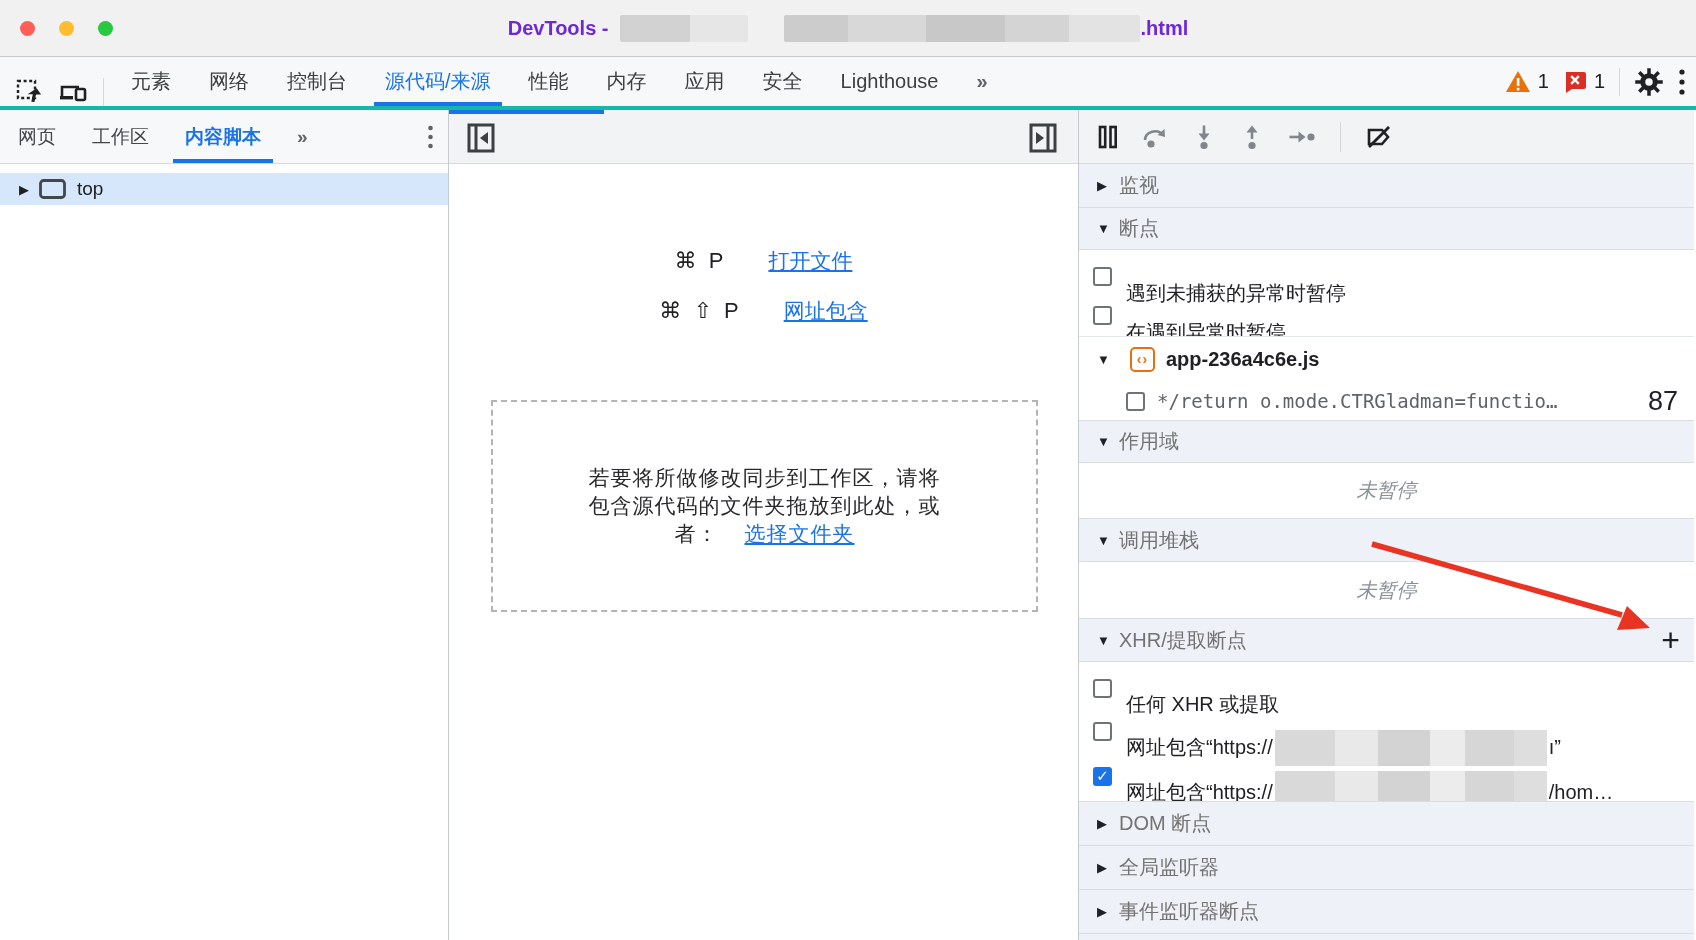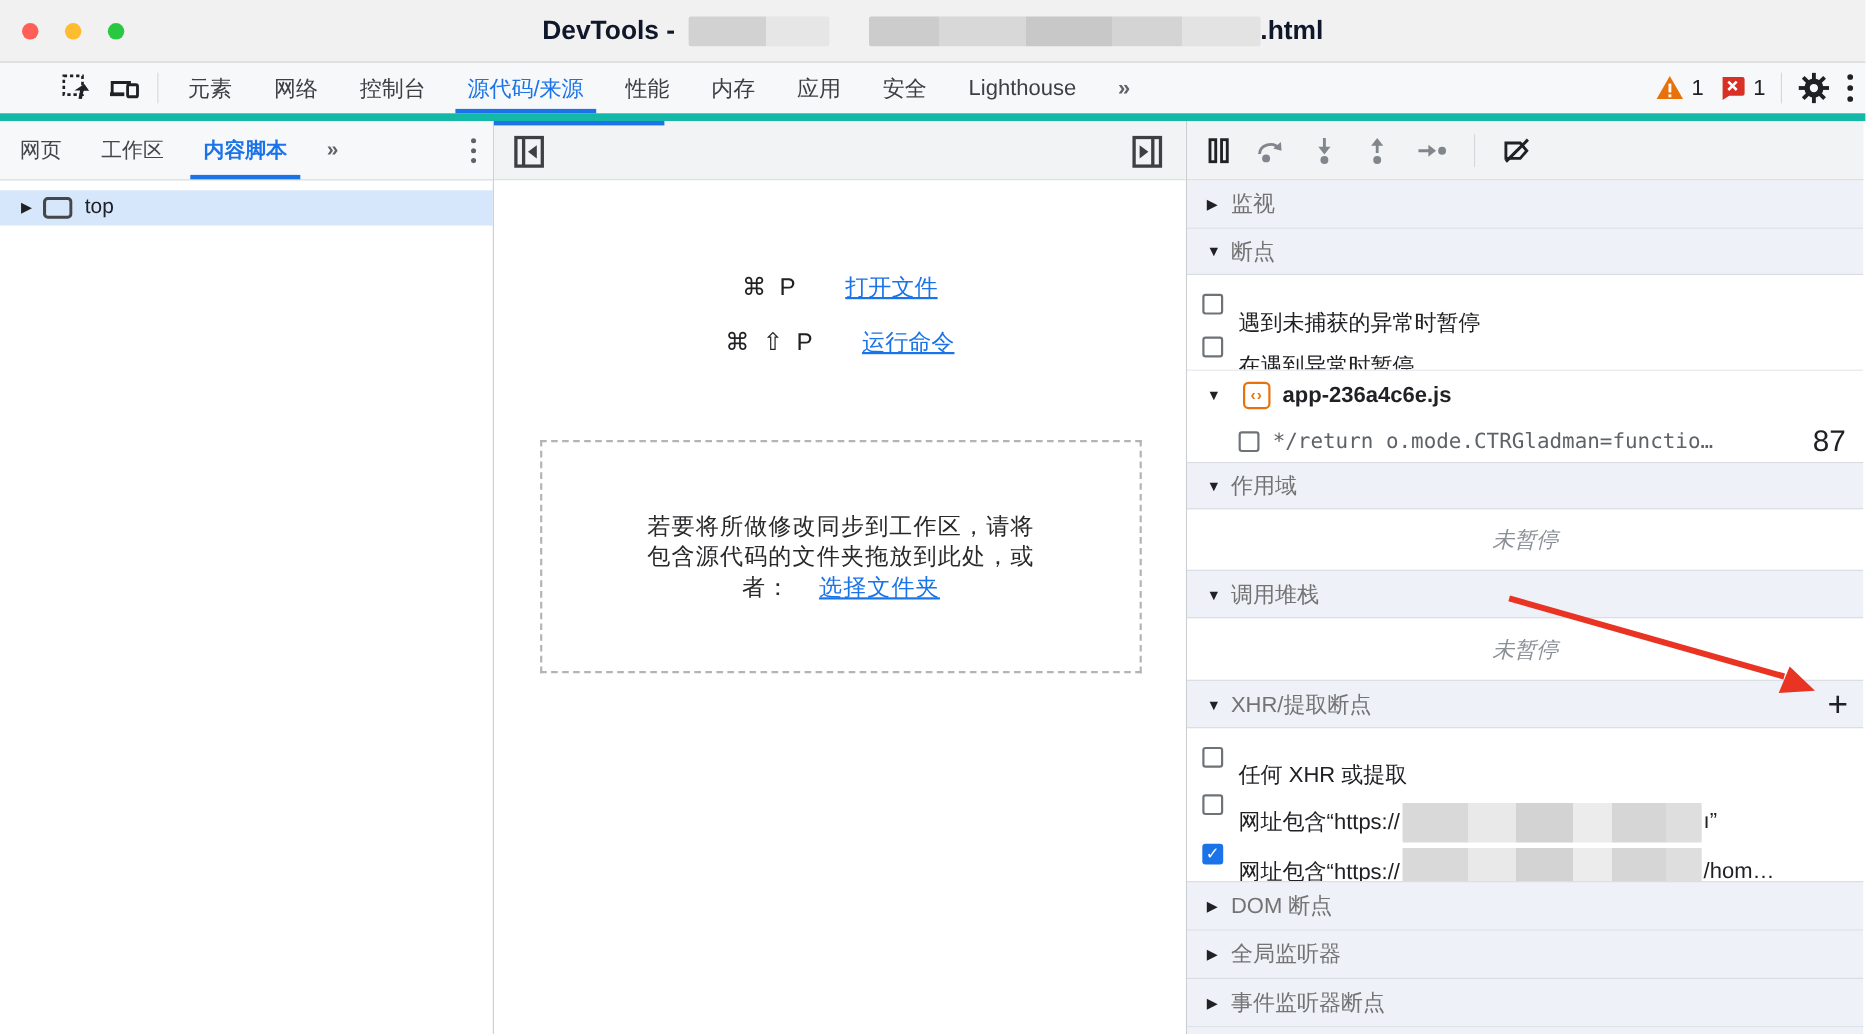--- a/index.html
+++ b/index.html
@@ -4,26 +4,26 @@
 <style>
   * { margin:0; padding:0; box-sizing:border-box; }
   html,body { width:1696px; height:940px; }
   body { font-family:"Liberation Sans","DejaVu Sans",sans-serif; background:#fff; color:#202124; overflow:hidden; position:relative; }
 
   
   .titlebar { height:57px; background:#f2f1f1; border-bottom:1px solid #c9c9c9;
     display:flex; align-items:center; justify-content:center; position:relative; }
   .traffic { position:absolute; left:20px; top:21px; display:flex; gap:24px; }
   .light { width:15px; height:15px; border-radius:50%; }
-  .titlebar .ttl { font-size:24px; font-weight:bold; color:#0f172a; }
+  .titlebar .ttl { font-size:20px; font-weight:bold; color:#6d28d9; }
   .blur-box { display:inline-block; height:27px; border-radius:2px; vertical-align:middle; }
 
   
-  .tabstrip { height:53px; background:#f7f8f9; border-bottom:7px solid #14b8a6;
-    display:flex; align-items:center; position:relative;padding-left:40px; }
+  .tabstrip { height:53px; background:#f7f8f9; border-bottom:4px solid #14b8a6;
+    display:flex; align-items:flex-end; position:relative; }
   .tabstrip .left-icons { display:flex; align-items:center; gap:16px; padding:0 14px 0 16px; }
   .vsep { width:1px; height:28px; background:#d5d8db; }
   .main-tabs { display:flex; align-items:stretch; height:100%; margin-left:8px; }
   .mtab { display:flex; align-items:center; padding:0 19px; font-size:20px; color:#3c4043; position:relative; cursor:default; }
   .mtab.sel { color:#1a73e8; }
   .mtab.sel::after { content:""; position:absolute; left:8px; right:8px; bottom:0; height:4px; background:#1a73e8; }
   .mtab.more { color:#5f6368; font-weight:bold; letter-spacing:2px; }
   .strip-right { position:absolute; right:10px; top:0; height:100%; display:flex; align-items:center; gap:14px; }
   .count { font-size:20px; color:#202124; }
   .badge-wrap { display:flex; align-items:center; gap:7px; }
@@ -220,21 +220,21 @@
       </span>
     </div>
     <div class="center-body">
       <div class="shortcuts">
         <div class="sc-row">
           <span class="sc-keys">⌘ P</span>
           <span class="link">打开文件</span>
         </div>
         <div class="sc-row">
           <span class="sc-keys">⌘ ⇧ P</span>
-          <span class="link">运行命令</span>
+          <span class="link">网址包含</span>
         </div>
       </div>
       <div class="dropzone">
         <div class="dz-line">若要将所做修改同步到工作区，请将</div>
         <div class="dz-line">包含源代码的文件夹拖放到此处，或</div>
         <div class="dz-line dz-line3">
           <span>者：</span>
           <span class="link">选择文件夹</span>
         </div>
       </div>

